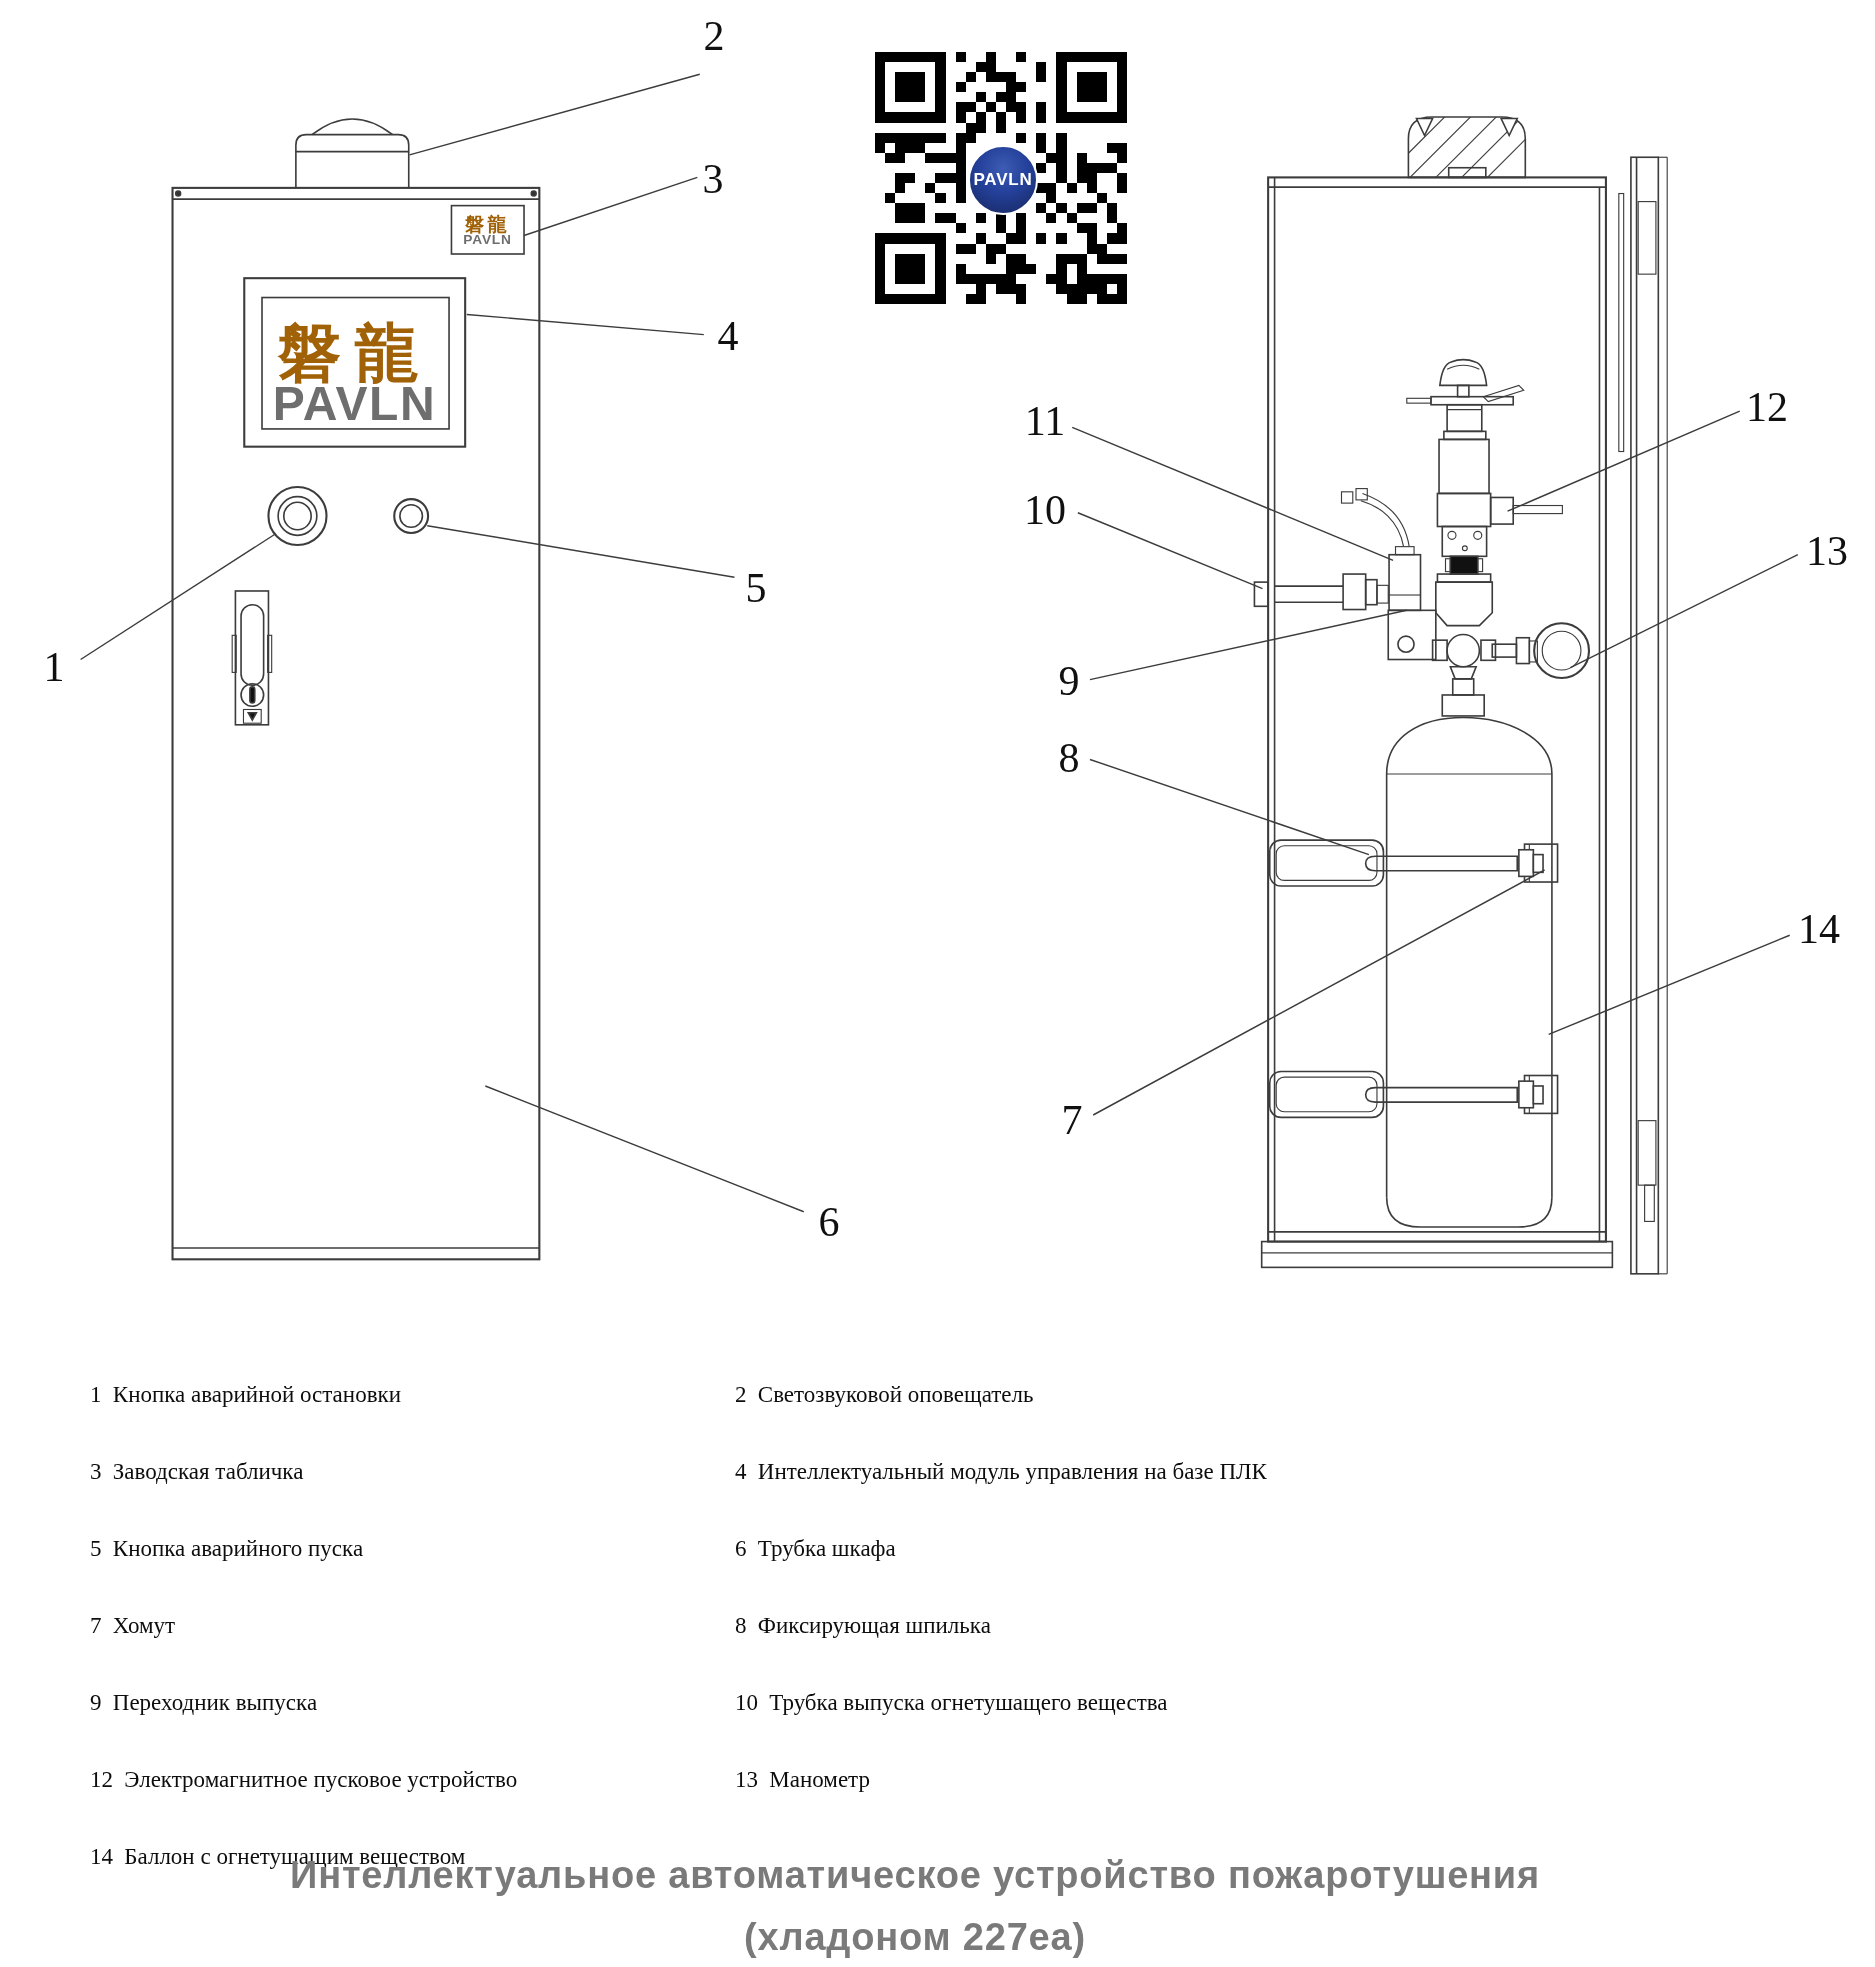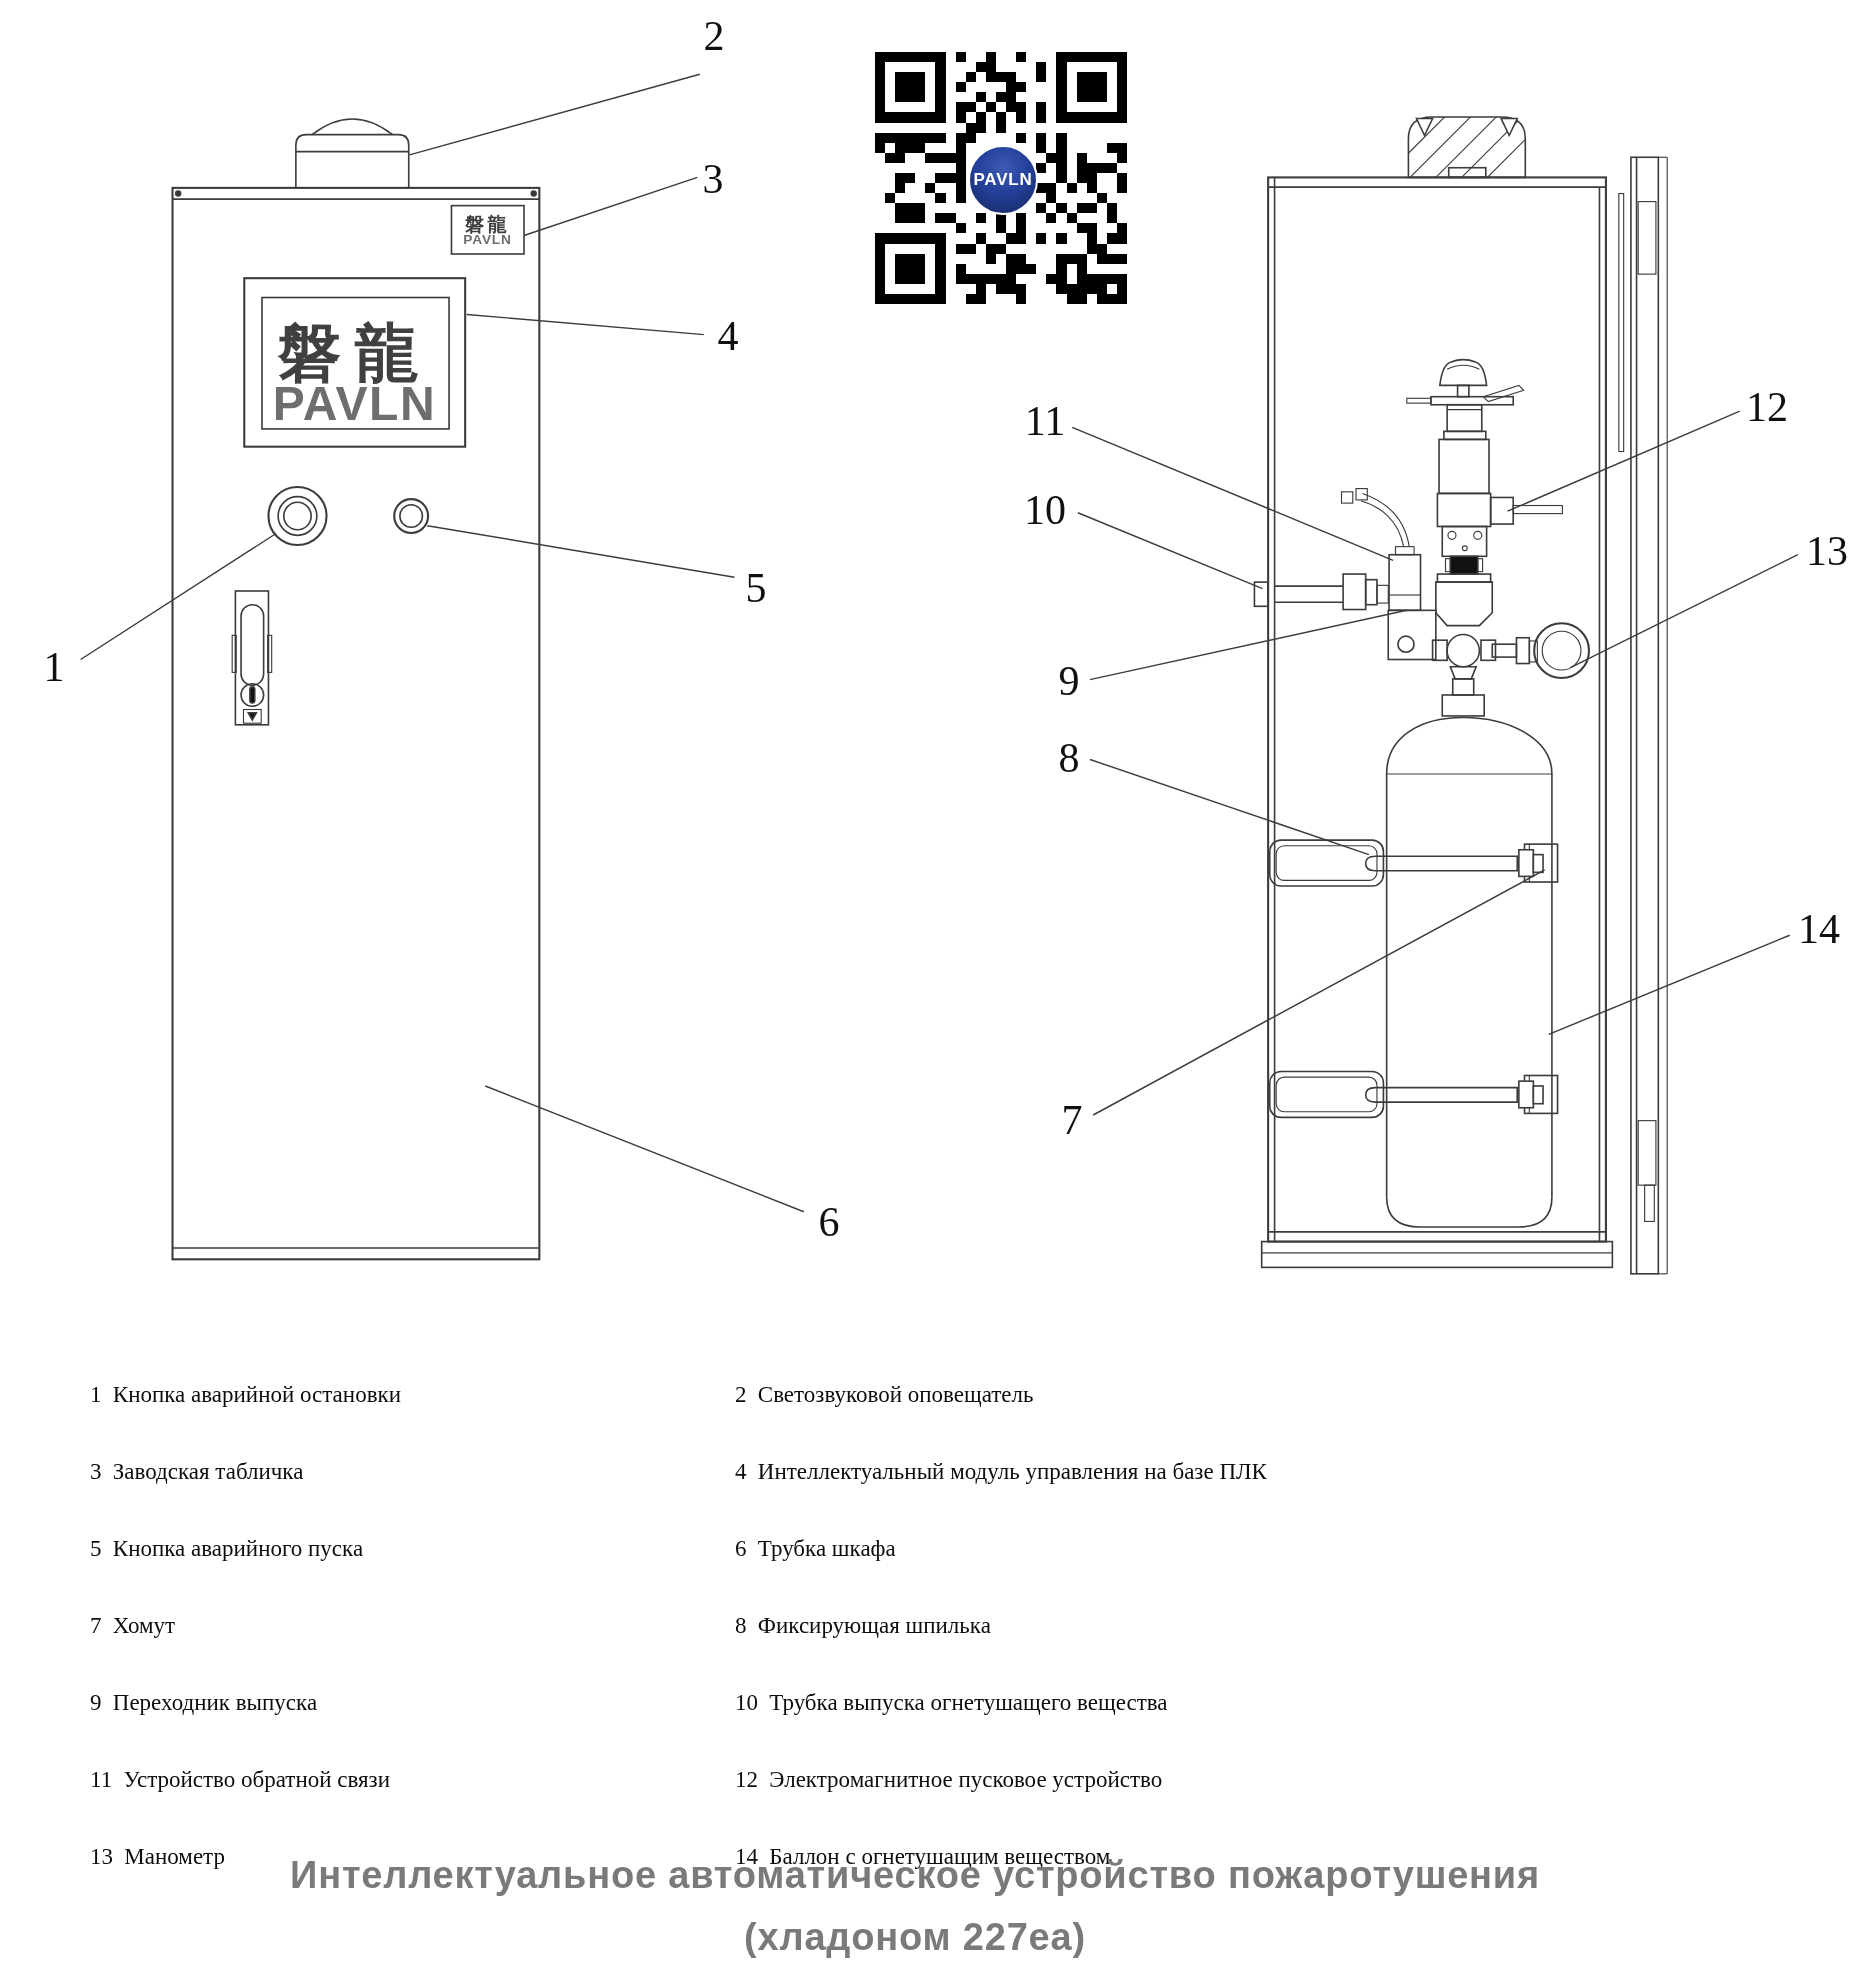--- a/index.html
+++ b/index.html
@@ -9,21 +9,21 @@
   .art{position:absolute;left:0;top:0;}
   .art path,.art rect,.art line,.art circle,.art polygon,.art polyline{
       fill:none;stroke:#3c3c3c;stroke-width:2;}
   .thin{stroke-width:1.4 !important;}
   .thick{stroke-width:2.6 !important;}
   .leader{stroke:#5a5a5a;stroke-width:1.8 !important;}
   .blackfill{fill:#111 !important;stroke:#111;}
   .dot{fill:#333 !important;stroke:none;}
   .callout{position:absolute;transform:translate(-50%,-50%);font-size:42px;color:#101010;
            font-family:"Liberation Serif","DejaVu Serif",serif;}
-  .brand-cn{position:absolute;color:#404040;font-weight:bold;
+  .brand-cn{position:absolute;color:#a16207;font-weight:bold;
             font-family:"DejaVu Sans","Liberation Sans",sans-serif;text-align:center;}
   .brand-lat{position:absolute;color:#6e6e6e;font-weight:bold;
              font-family:"Liberation Sans","DejaVu Sans",sans-serif;text-align:center;letter-spacing:1.6px;}
   .qr-wrap{position:absolute;left:875px;top:52px;width:252px;height:252px;}
   .qr-logo{position:absolute;left:93px;top:93px;width:66px;height:66px;border-radius:50%;
            background:radial-gradient(circle at 50% 32%,#3d5cb4 0%,#24409a 45%,#16265c 100%);
            border:2.4px solid #fff;display:flex;align-items:center;justify-content:center;}
   .qr-logo span{color:#fff;font-family:"Liberation Sans",sans-serif;font-weight:bold;
                 font-size:17px;letter-spacing:0.8px;}
   .legend{position:absolute;left:90px;top:1356px;width:1725px;display:grid;
@@ -548,21 +548,20 @@
     <div class="legend-item"><span class="ln">1</span><span class="lt">Кнопка аварийной остановки</span></div>
     <div class="legend-item"><span class="ln">2</span><span class="lt">Светозвуковой оповещатель</span></div>
     <div class="legend-item"><span class="ln">3</span><span class="lt">Заводская табличка</span></div>
     <div class="legend-item"><span class="ln">4</span><span class="lt">Интеллектуальный модуль управления на базе ПЛК</span></div>
     <div class="legend-item"><span class="ln">5</span><span class="lt">Кнопка аварийного пуска</span></div>
     <div class="legend-item"><span class="ln">6</span><span class="lt">Трубка шкафа</span></div>
     <div class="legend-item"><span class="ln">7</span><span class="lt">Хомут</span></div>
     <div class="legend-item"><span class="ln">8</span><span class="lt">Фиксирующая шпилька</span></div>
     <div class="legend-item"><span class="ln">9</span><span class="lt">Переходник выпуска</span></div>
     <div class="legend-item"><span class="ln">10</span><span class="lt">Трубка выпуска огнетушащего вещества</span></div>
-    <div class="legend-item"><span class="ln">11</span><span class="lt">Устройство обратной связи</span></div>
     <div class="legend-item"><span class="ln">12</span><span class="lt">Электромагнитное пусковое устройство</span></div>
     <div class="legend-item"><span class="ln">13</span><span class="lt">Манометр</span></div>
     <div class="legend-item"><span class="ln">14</span><span class="lt">Баллон с огнетушащим веществом</span></div>
   </div>
 
   <div class="title">
     <div>Интеллектуальное автоматическое устройство пожаротушения</div>
     <div>(хладоном 227ea)</div>
   </div>
 </div>

